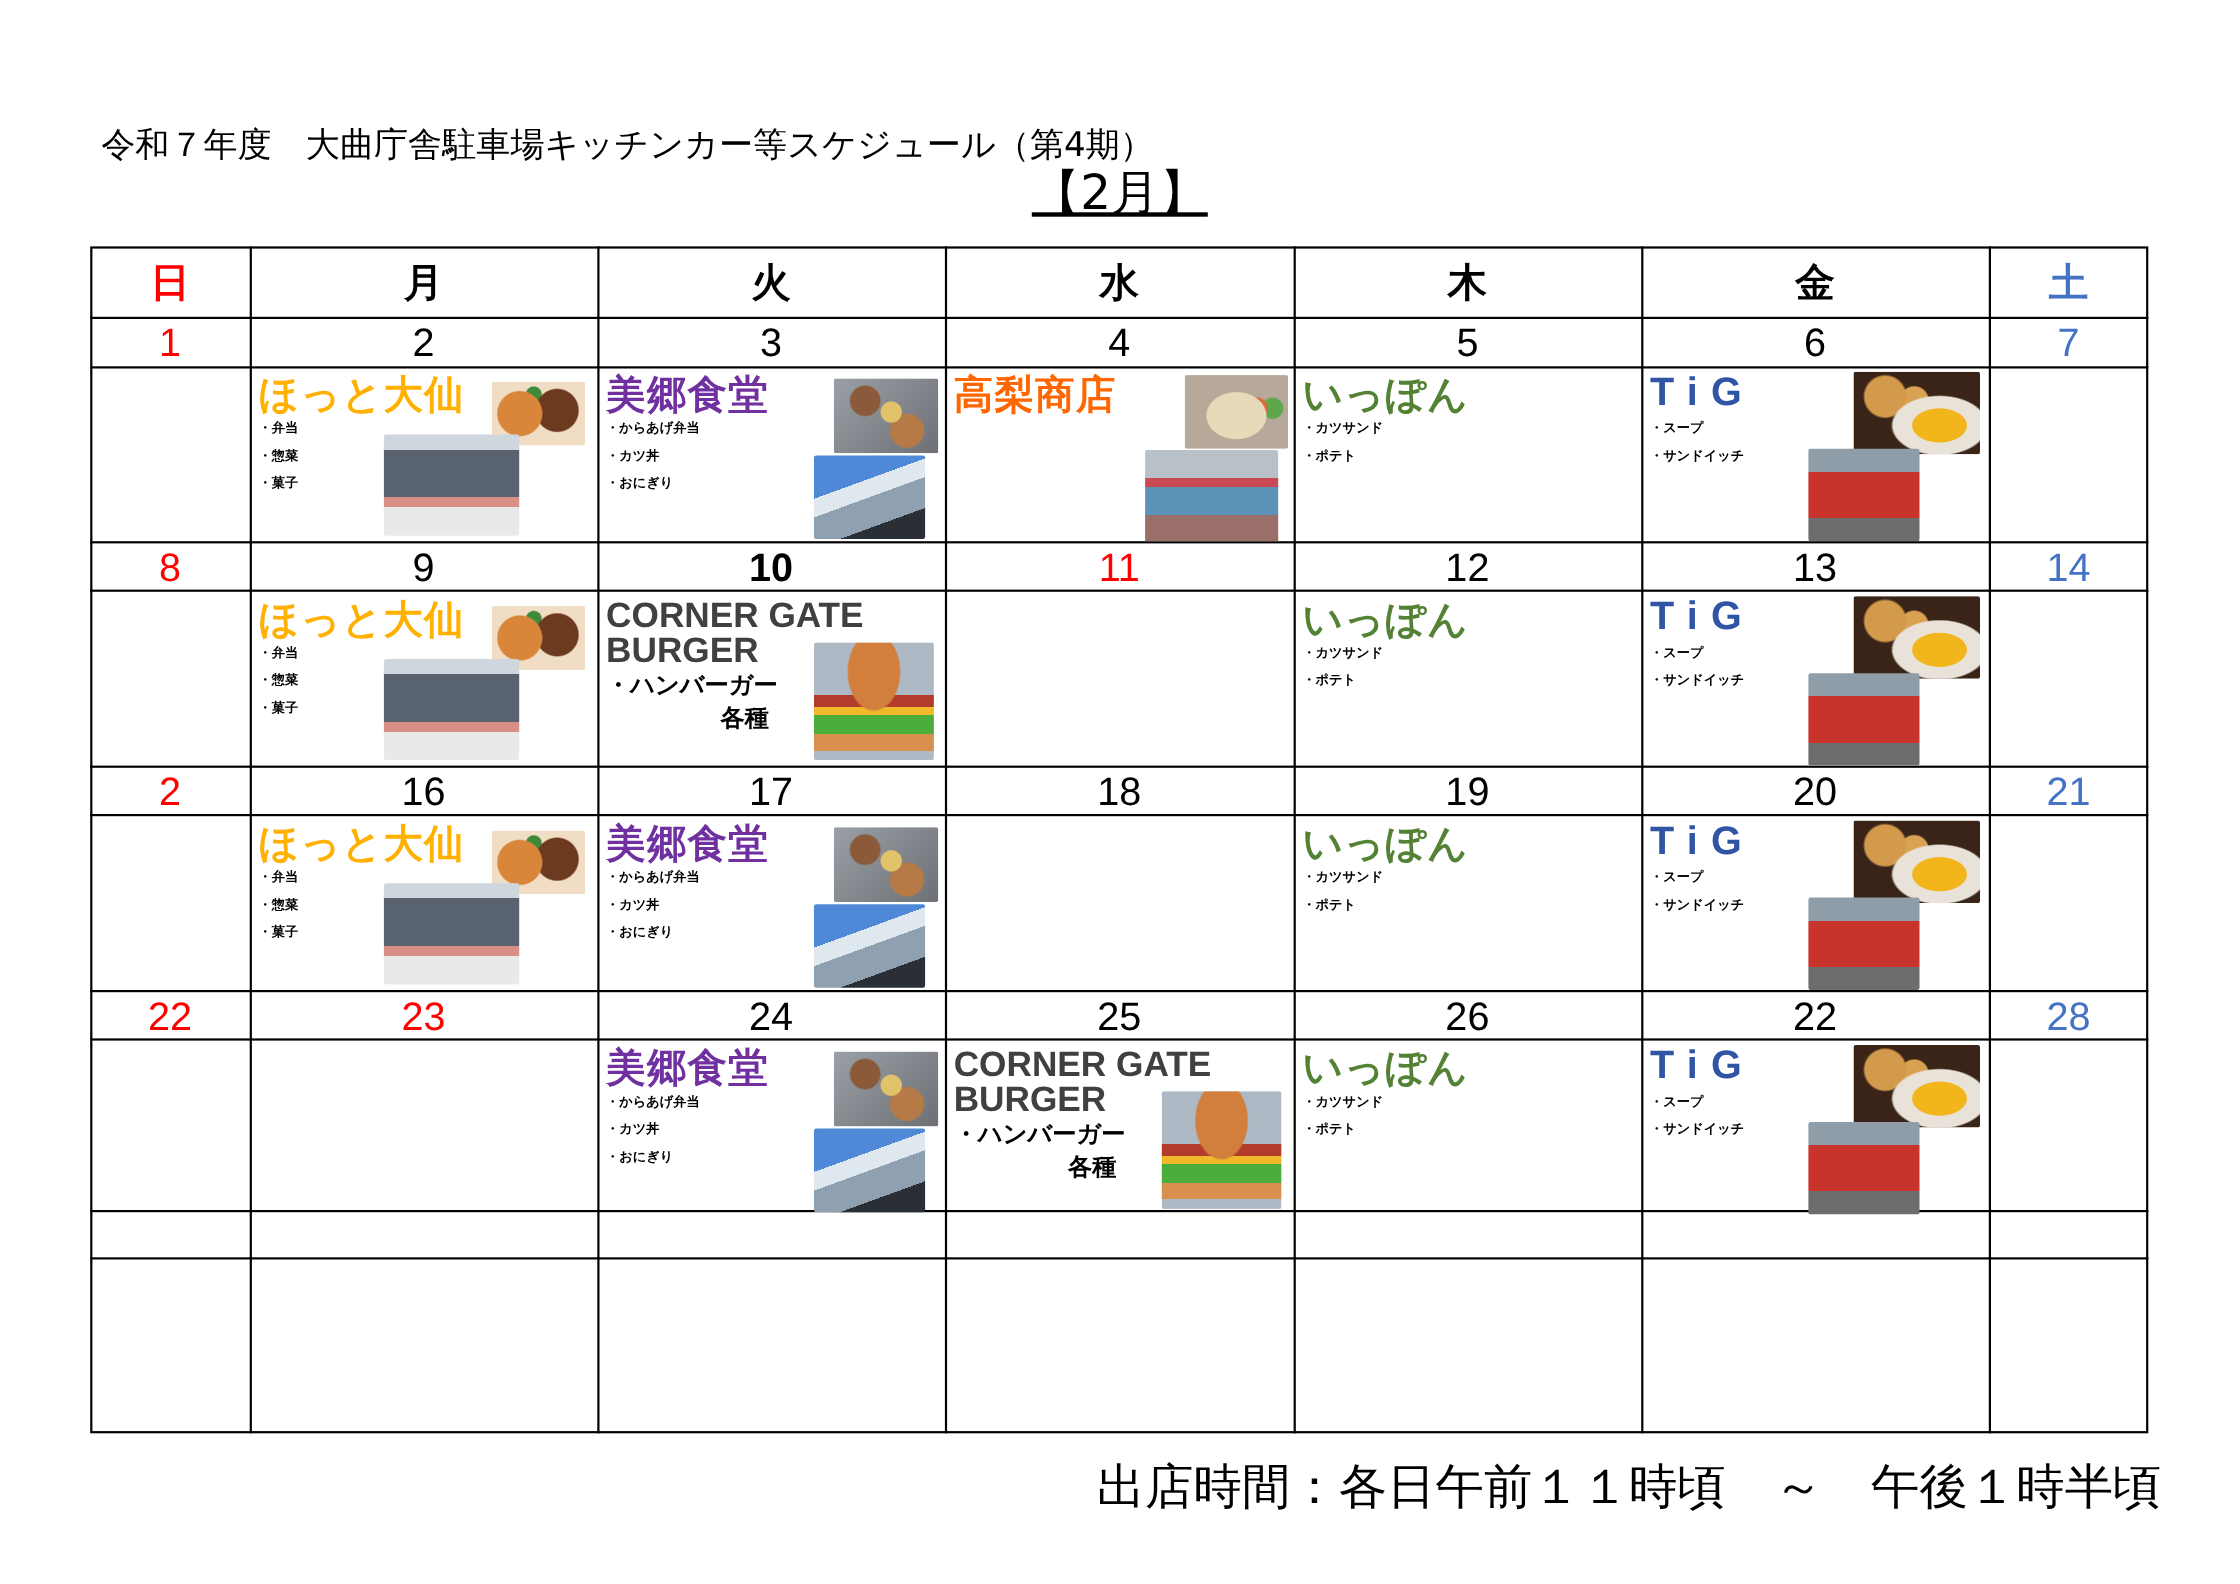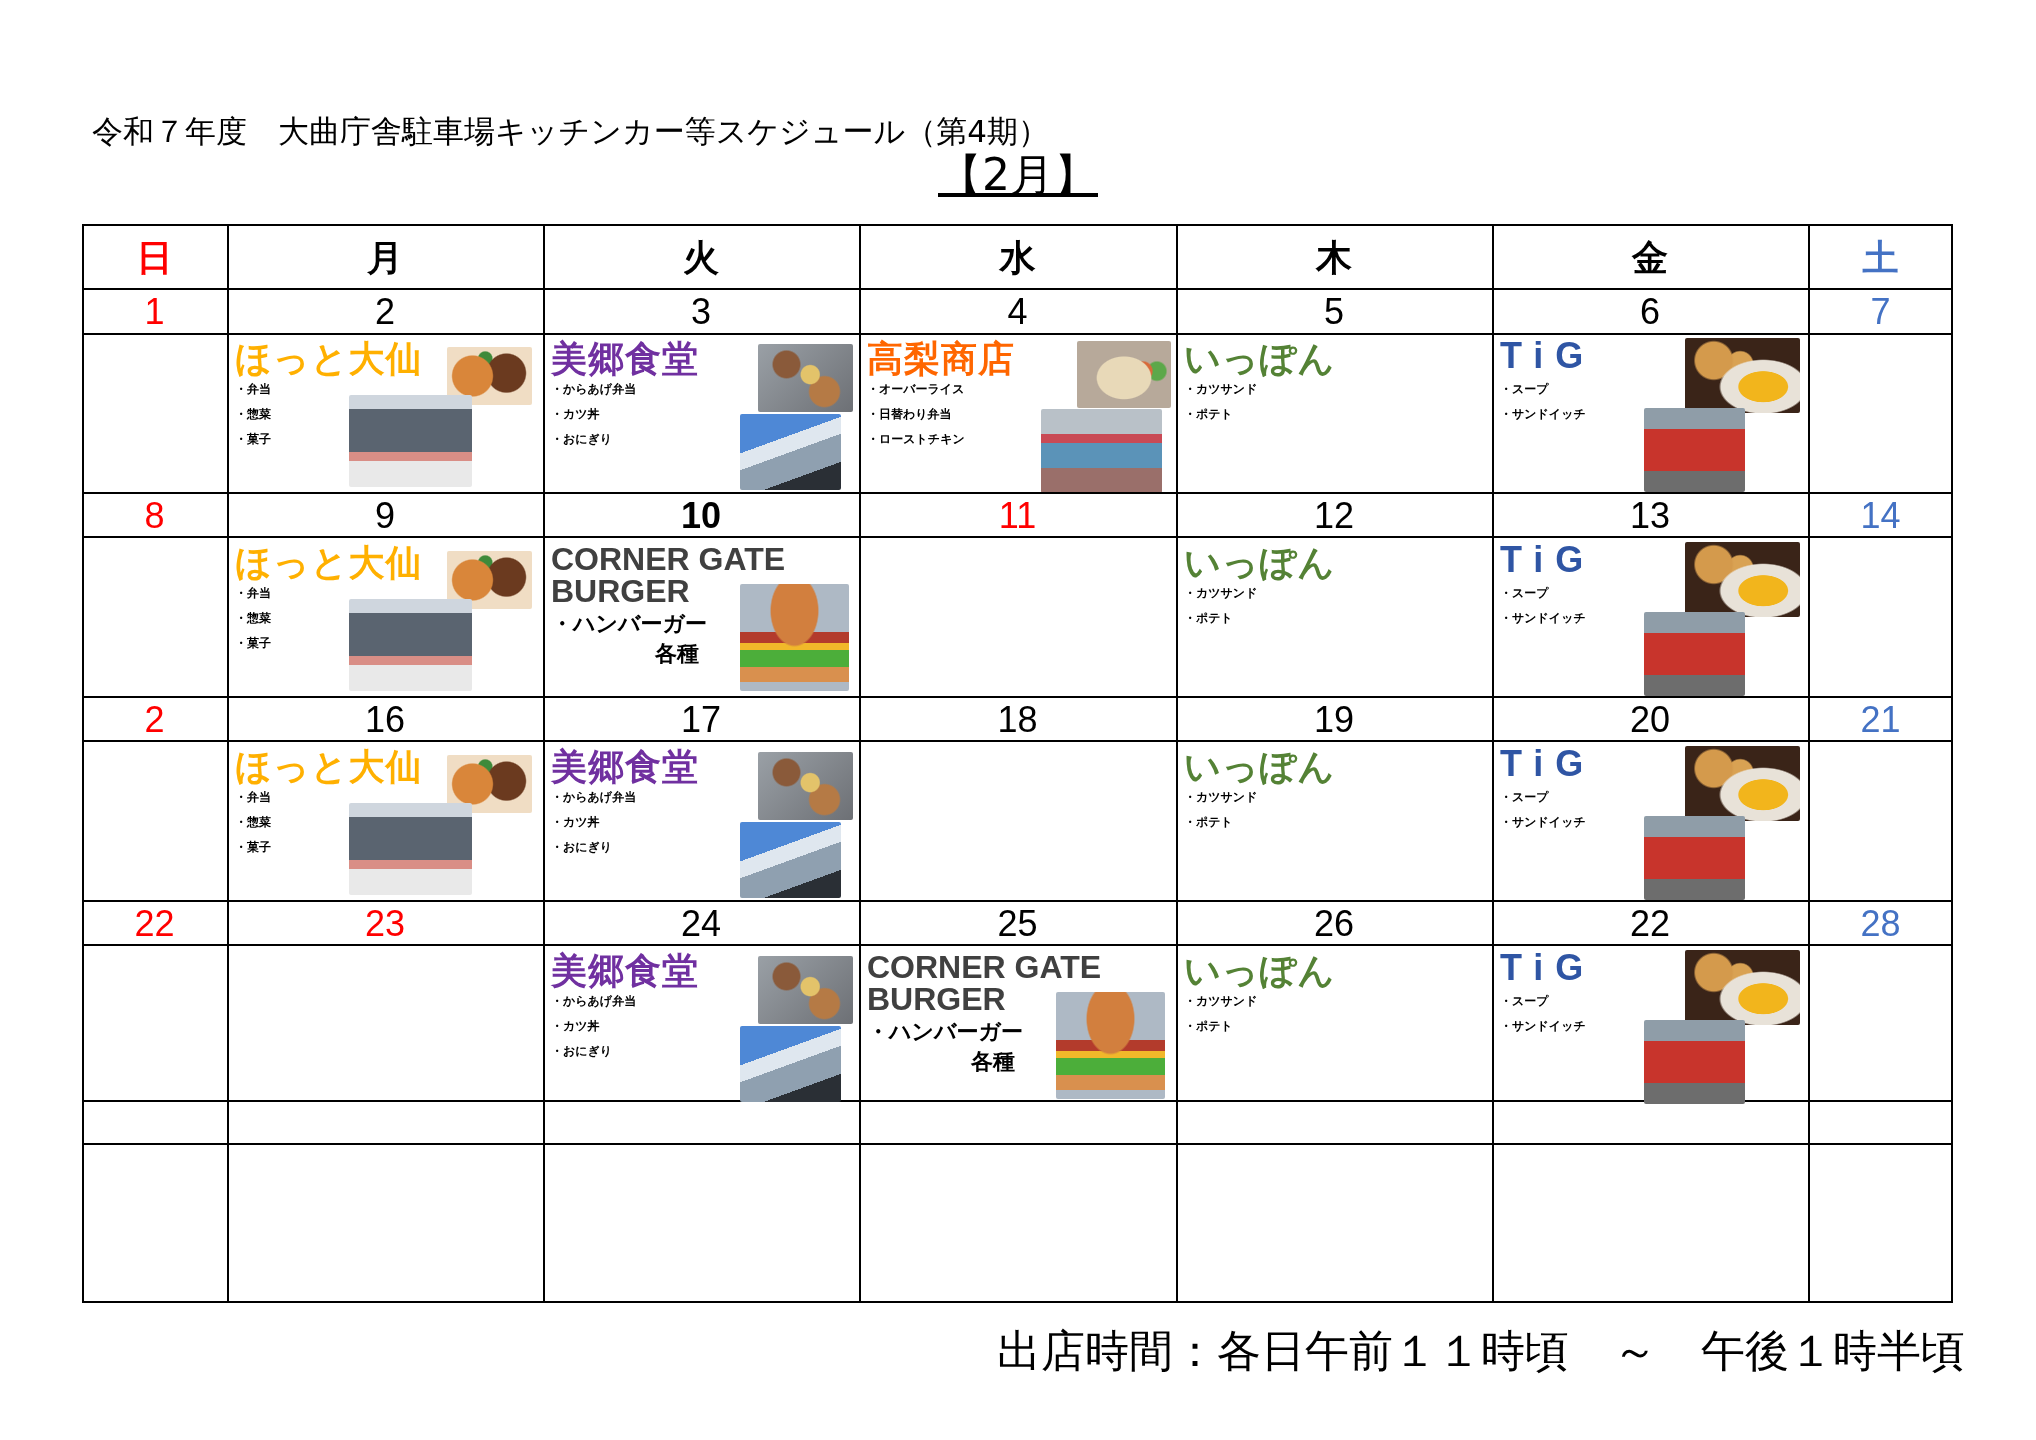--- a/index.html
+++ b/index.html
@@ -87,25 +87,20 @@
         <div>・からあげ弁当</div>
         <div>・カツ丼</div>
         <div>・おにぎり</div>
       </div>
     </div>
     <div class="date" style="left: 859px; width: 317px; top: 289px;">4</div>
     <div class="cell" style="left: 861px; top: 335px;">
       <div class="photo ph-rice" style="left: 216px; top: 6px; width: 94px; height: 67px;"></div>
       <div class="photo ph-truck2" style="left: 180px; top: 74px; width: 121px; height: 84px;"></div>
       <div class="store" style="color: rgb(255, 102, 0);">高梨商店</div>
-      <div class="items" style="top: 42px;">
-        <div>・オーバーライス</div>
-        <div>・日替わり弁当</div>
-        <div>・ローストチキン</div>
-      </div>
     </div>
     <div class="date" style="left: 1176px; width: 316px; top: 289px;">5</div>
     <div class="cell" style="left: 1178px; top: 335px;">
       <div class="store" style="color: rgb(84, 130, 53);">いっぽん</div>
       <div class="items" style="top: 42px;">
         <div>・カツサンド</div>
         <div>・ポテト</div>
       </div>
     </div>
     <div class="date" style="left: 1492px; width: 316px; top: 289px;">6</div>

